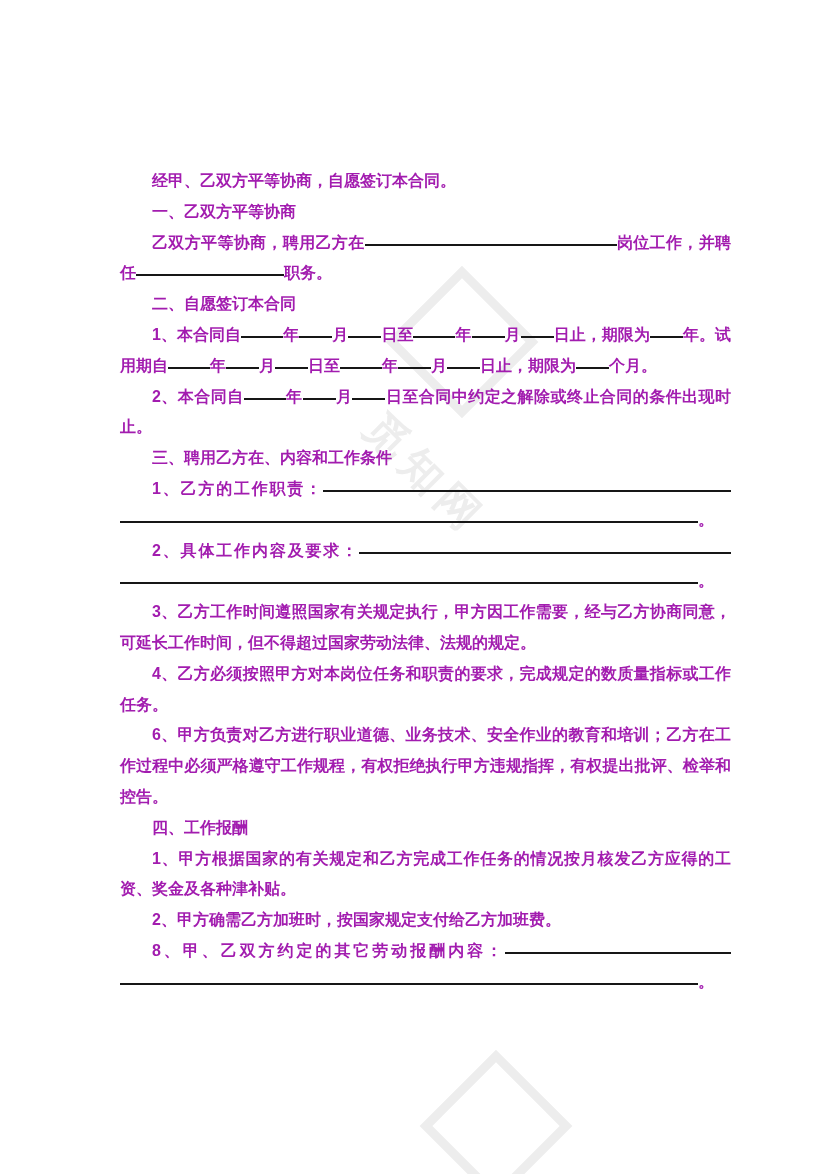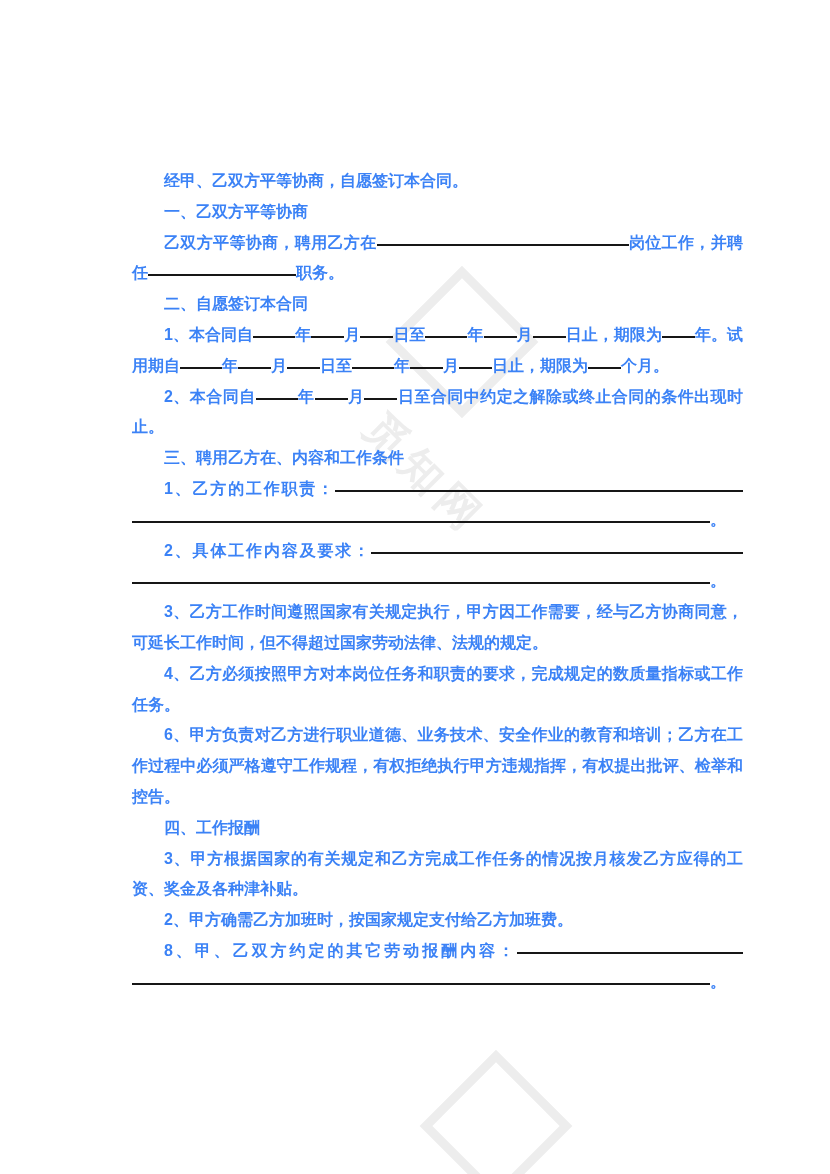--- a/index.html
+++ b/index.html
@@ -28,27 +28,27 @@
     letter-spacing: 8px;
     transform: rotate(45deg);
     white-space: nowrap;
   }
   .wm-1 { left: 408px; top: 288px; }
   .wm-1 .wm-text { left: -58px; top: 158px; }
   .wm-2 { left: 442px; top: 1072px; }
   
   .doc {
     position: absolute;
-    left: 132px;
+    left: 120px;
     top: 166px;
     width: 611px;
     z-index: 1;
     font-size: 16px;
     font-weight: 700;
-    color: #3b82f6;
+    color: #a21caf;
     line-height: 30.8px;
     text-align: justify;
   }
   .para { text-indent: 2em; }
   .txt { }
   .blank {
     display: inline-block;
     height: 2px;
     background: #161616;
     transform: translateY(-2px);
@@ -75,18 +75,18 @@
       <p class="para"><span class="txt">二、自愿签订本合同</span></p>
       <p class="para"><span class="txt">1、本合同自</span><span class="blank" style="width: 42px;"></span><span class="txt">年</span><span class="blank" style="width: 33px;"></span><span class="txt">月</span><span class="blank" style="width: 33px;"></span><span class="txt">日至</span><span class="blank" style="width: 42px;"></span><span class="txt">年</span><span class="blank" style="width: 33px;"></span><span class="txt">月</span><span class="blank" style="width: 33px;"></span><span class="txt">日止，期限为</span><span class="blank" style="width: 33px;"></span><span class="txt">年。试用期自</span><span class="blank" style="width: 42px;"></span><span class="txt">年</span><span class="blank" style="width: 33px;"></span><span class="txt">月</span><span class="blank" style="width: 33px;"></span><span class="txt">日至</span><span class="blank" style="width: 42px;"></span><span class="txt">年</span><span class="blank" style="width: 33px;"></span><span class="txt">月</span><span class="blank" style="width: 33px;"></span><span class="txt">日止，期限为</span><span class="blank" style="width: 33px;"></span><span class="txt">个月。</span></p>
       <p class="para"><span class="txt">2、本合同自</span><span class="blank" style="width: 42px;"></span><span class="txt">年</span><span class="blank" style="width: 33px;"></span><span class="txt">月</span><span class="blank" style="width: 33px;"></span><span class="txt">日至合同中约定之解除或终止合同的条件出现时止。</span></p>
       <p class="para"><span class="txt">三、聘用乙方在、内容和工作条件</span></p>
       <p class="para"><span class="txt">1、乙方的工作职责：</span><span class="blank" style="width: 408px;"></span><span class="blank" style="width: 578px;"></span><span class="txt">。</span></p>
       <p class="para"><span class="txt">2、具体工作内容及要求：</span><span class="blank" style="width: 372px;"></span><span class="blank" style="width: 578px;"></span><span class="txt">。</span></p>
       <p class="para"><span class="txt">3、乙方工作时间遵照国家有关规定执行，甲方因工作需要，经与乙方协商同意，可延长工作时间，但不得超过国家劳动法律、法规的规定。</span></p>
       <p class="para"><span class="txt">4、乙方必须按照甲方对本岗位任务和职责的要求，完成规定的数质量指标或工作任务。</span></p>
       <p class="para"><span class="txt">6、甲方负责对乙方进行职业道德、业务技术、安全作业的教育和培训；乙方在工作过程中必须严格遵守工作规程，有权拒绝执行甲方违规指挥，有权提出批评、检举和控告。</span></p>
       <p class="para"><span class="txt">四、工作报酬</span></p>
-      <p class="para"><span class="txt">3、甲方根据国家的有关规定和乙方完成工作任务的情况按月核发乙方应得的工资、奖金及各种津补贴。</span></p>
+      <p class="para"><span class="txt">1、甲方根据国家的有关规定和乙方完成工作任务的情况按月核发乙方应得的工资、奖金及各种津补贴。</span></p>
       <p class="para"><span class="txt">2、甲方确需乙方加班时，按国家规定支付给乙方加班费。</span></p>
       <p class="para"><span class="txt">8、甲、乙双方约定的其它劳动报酬内容：</span><span class="blank" style="width: 226px;"></span><span class="blank" style="width: 578px;"></span><span class="txt">。</span></p>
     </main>
 
 </div>
 
 </body></html>

